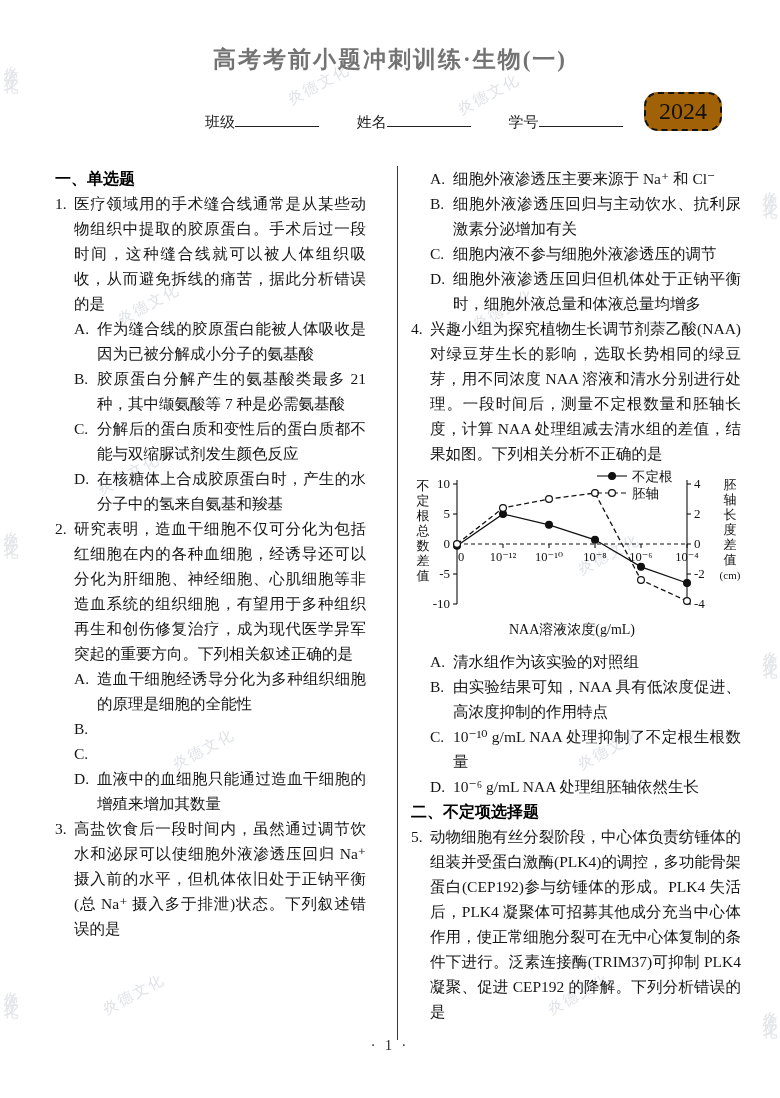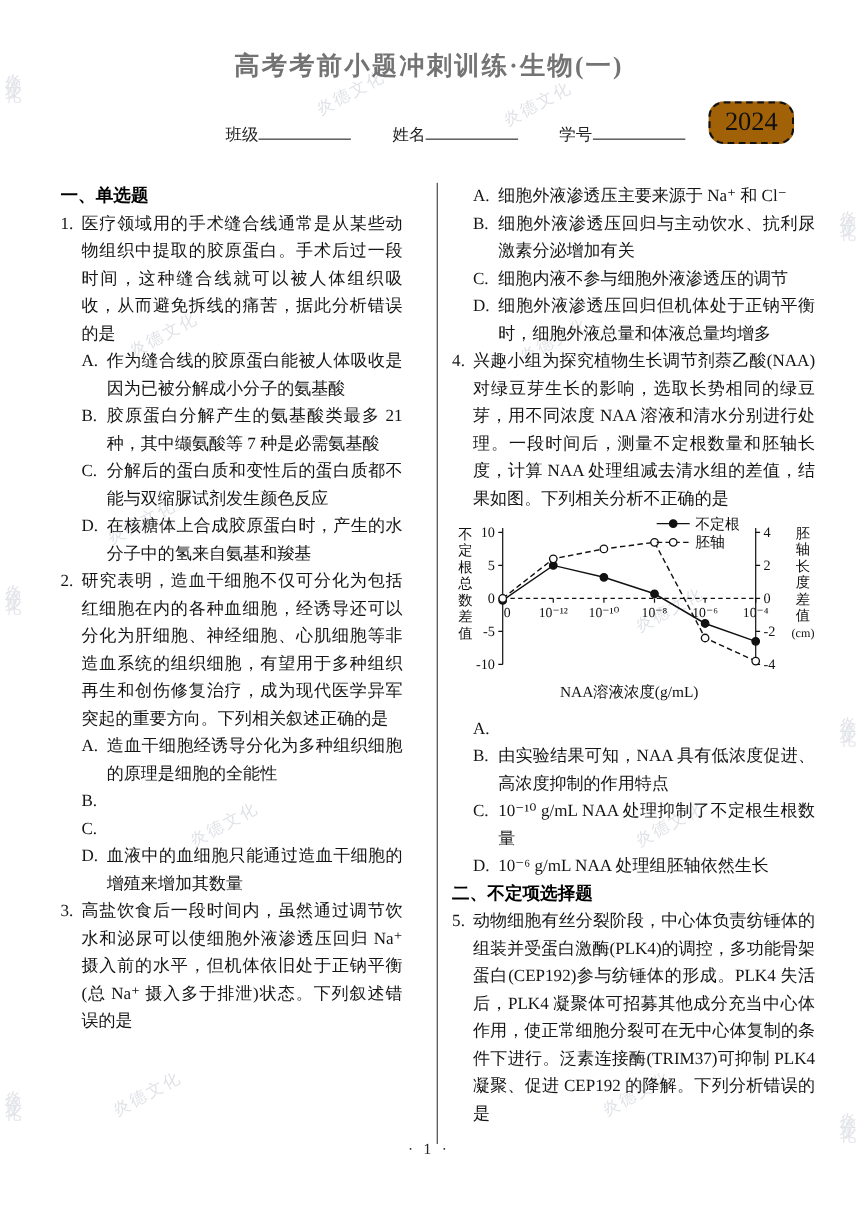--- a/index.html
+++ b/index.html
@@ -240,20 +240,21 @@
               <text x="319" y="35.800000000000004" font-size="13" fill="#111111" font-family="&quot;Liberation Serif&quot;,&quot;DejaVu Serif&quot;,serif" text-anchor="middle">轴</text>
               <text x="319" y="50.800000000000004" font-size="13" fill="#111111" font-family="&quot;Liberation Serif&quot;,&quot;DejaVu Serif&quot;,serif" text-anchor="middle">长</text>
               <text x="319" y="65.80000000000001" font-size="13" fill="#111111" font-family="&quot;Liberation Serif&quot;,&quot;DejaVu Serif&quot;,serif" text-anchor="middle">度</text>
               <text x="319" y="80.80000000000001" font-size="13" fill="#111111" font-family="&quot;Liberation Serif&quot;,&quot;DejaVu Serif&quot;,serif" text-anchor="middle">差</text>
               <text x="319" y="95.80000000000001" font-size="13" fill="#111111" font-family="&quot;Liberation Serif&quot;,&quot;DejaVu Serif&quot;,serif" text-anchor="middle">值</text>
               <text x="319" y="110.80000000000001" font-size="11" fill="#111111" font-family="&quot;Liberation Serif&quot;,&quot;DejaVu Serif&quot;,serif" text-anchor="middle">(cm)</text>
               <text x="161" y="166" font-size="14" fill="#111111" font-family="&quot;Liberation Serif&quot;,&quot;DejaVu Serif&quot;,serif" text-anchor="middle">NAA溶液浓度(g/mL)</text>
             </svg></div>
           <div class="opt">
             <span class="opt-letter">A.</span>
+            <div class="opt-text">清水组作为该实验的对照组</div>
           </div>
           <div class="opt">
             <span class="opt-letter">B.</span>
             <div class="opt-text">由实验结果可知，NAA 具有低浓度促进、高浓度抑制的作用特点</div>
           </div>
           <div class="opt">
             <span class="opt-letter">C.</span>
             <div class="opt-text">10⁻¹⁰ g/mL NAA 处理抑制了不定根生根数量</div>
           </div>
           <div class="opt">

